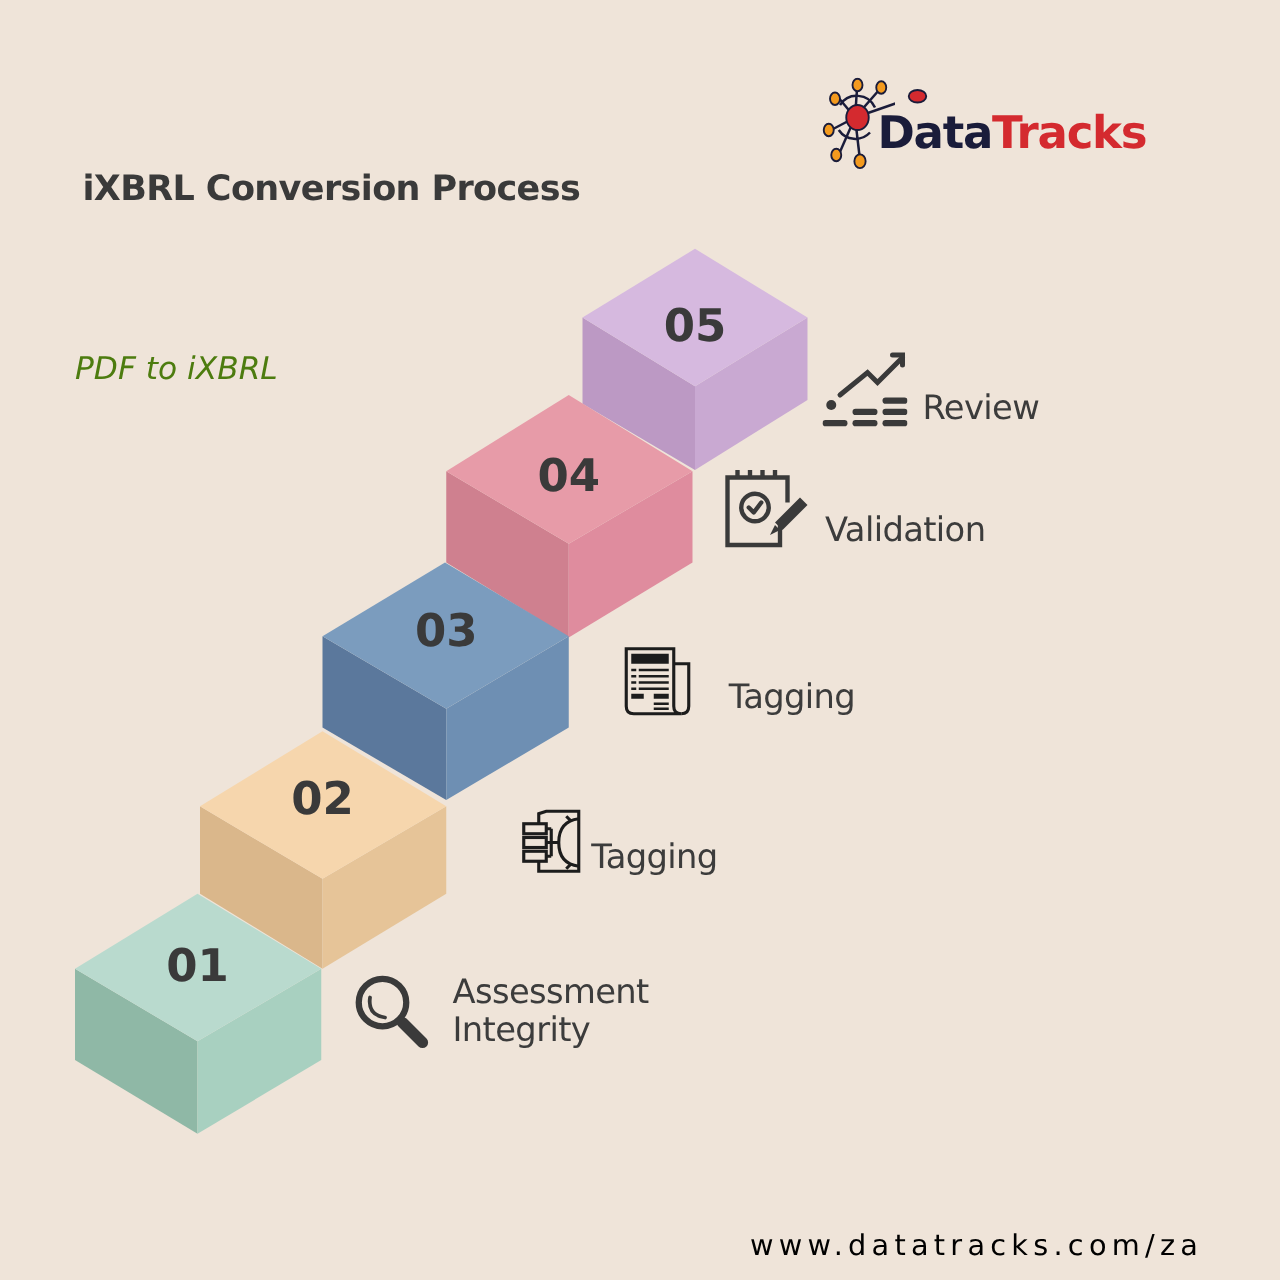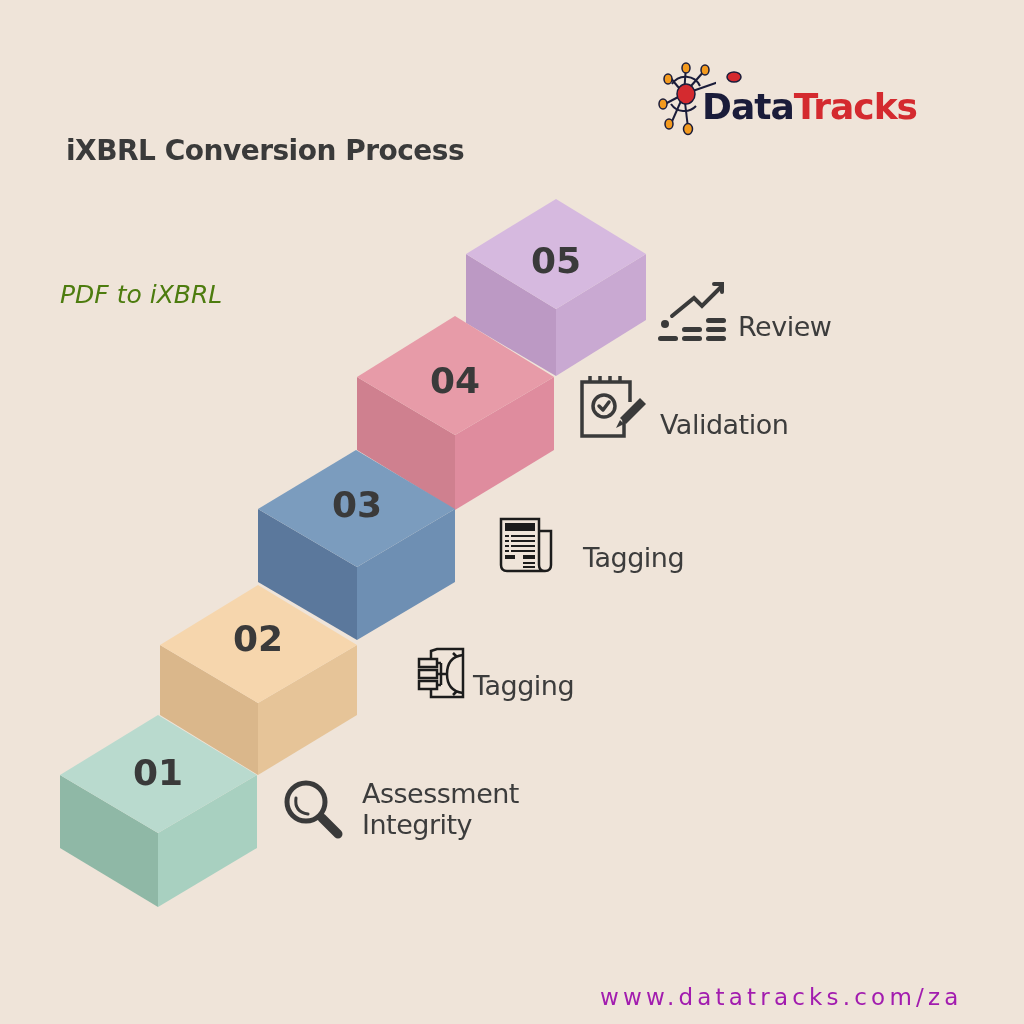--- a/index.html
+++ b/index.html
@@ -40,21 +40,21 @@
     position: absolute; display: flex; align-items: flex-end; gap: 12px;
   }
   .step-label {
     font-family: "DejaVu Sans", sans-serif;
     font-size: 27px; color: #3c3c3c; line-height: 31px; letter-spacing: -0.5px;
   }
   .step-icon { display: block; }
   .footer {
     position: absolute; left: 600px; top: 984px;
     font-family: "DejaVu Sans", sans-serif; font-size: 23px;
-    letter-spacing: 4.2px; color: #a21caf;
+    letter-spacing: 4.2px; color: #000000;
   }
 </style>
 </head>
 <body>
 
 <div class="title">iXBRL Conversion Process</div>
 <div class="subtitle">PDF to iXBRL</div>
 
 <div class="logo">
   <svg width="60" height="75" viewBox="0 0 60 75" style="position:absolute;left:0;top:0;">

